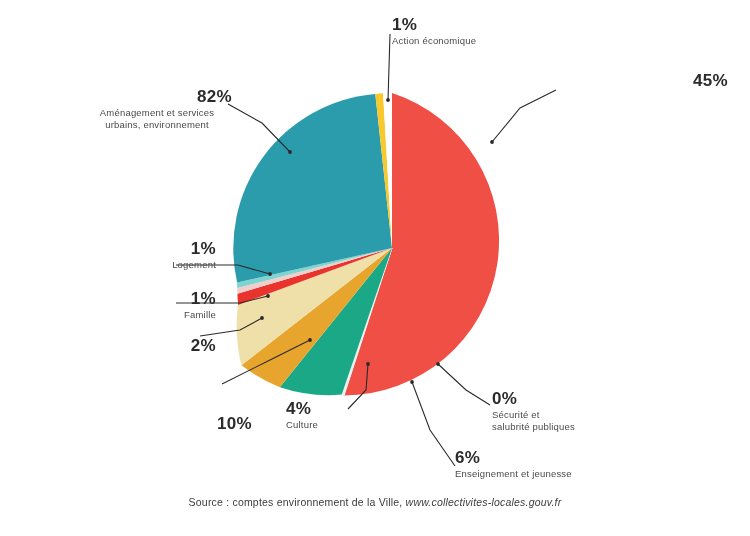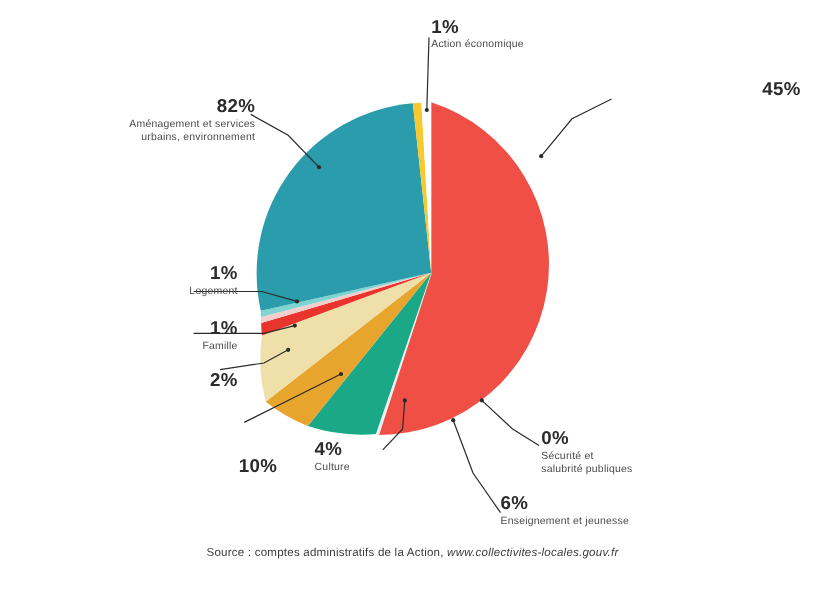--- a/index.html
+++ b/index.html
@@ -50,21 +50,21 @@
   #l-amenag   { left: 82px;  top: 86px;  width: 150px; }
   #l-logement { left: 104px; top: 238px; width: 112px; }
   #l-famille  { left: 104px; top: 288px; width: 112px; }
   #l-interv   { left: 108px; top: 335px; width: 108px; }
   #l-sport    { left: 160px; top: 386px; width: 92px; margin-top: 27px; }
   #l-culture  { left: 286px; top: 398px; width: 92px; }
   #l-enseign  { left: 455px; top: 447px; width: 180px; }
   #l-securite { left: 492px; top: 388px; width: 140px; }
 
   #l-amenag .pct { text-align: right; }
-  #l-amenag .desc { text-align: right; }
+  #l-amenag .desc { text-align: center; }
   #l-logement .pct, #l-famille .pct, #l-interv .pct, #l-sport .pct { text-align: right; }
   #l-logement .desc, #l-famille .desc, #l-interv .desc, #l-sport .desc { text-align: right; }
   #l-services .pct { text-align: right; }
   #l-culture .pct { text-align: left; }
 
   #source {
     position: absolute;
     left: 0;
     top: 496px;
     width: 750px;
@@ -196,16 +196,16 @@
     <div class="pct">6%</div>
     <div class="desc">Enseignement et jeunesse</div>
   </div>
 
   <div class="lbl right" id="l-securite">
     <div class="pct">0%</div>
     <div class="desc">Sécurité et<br>salubrité publiques</div>
   </div>
 
   <div id="source">
-    <span>Source : comptes administratifs de la Action, </span><span class="src-italic">www.collectivites-locales.gouv.fr</span>
+    <span>Source : comptes environnement de la Ville, </span><span class="src-italic">www.collectivites-locales.gouv.fr</span>
   </div>
 
 </div>
 
 </body></html>

